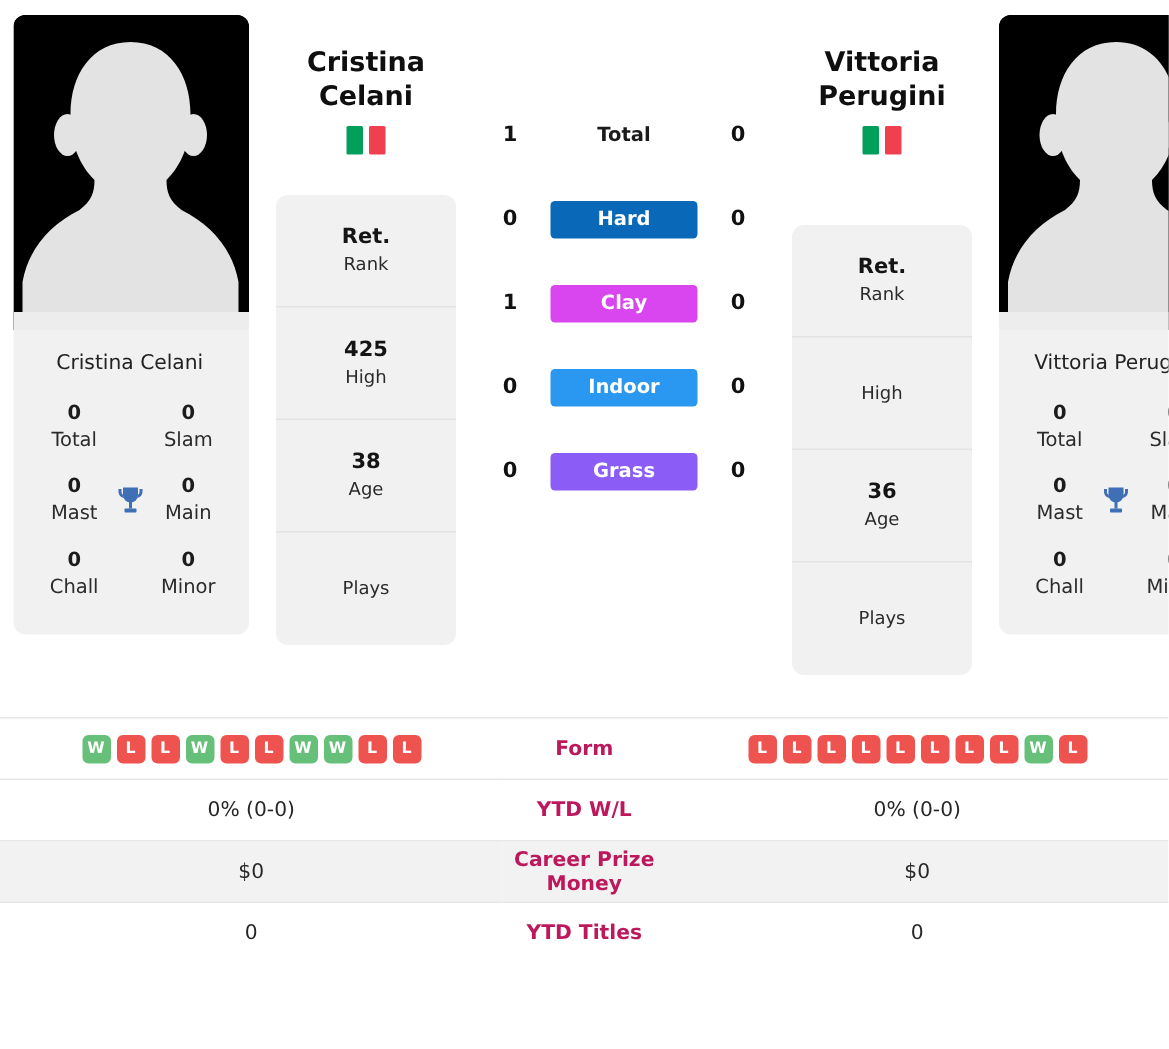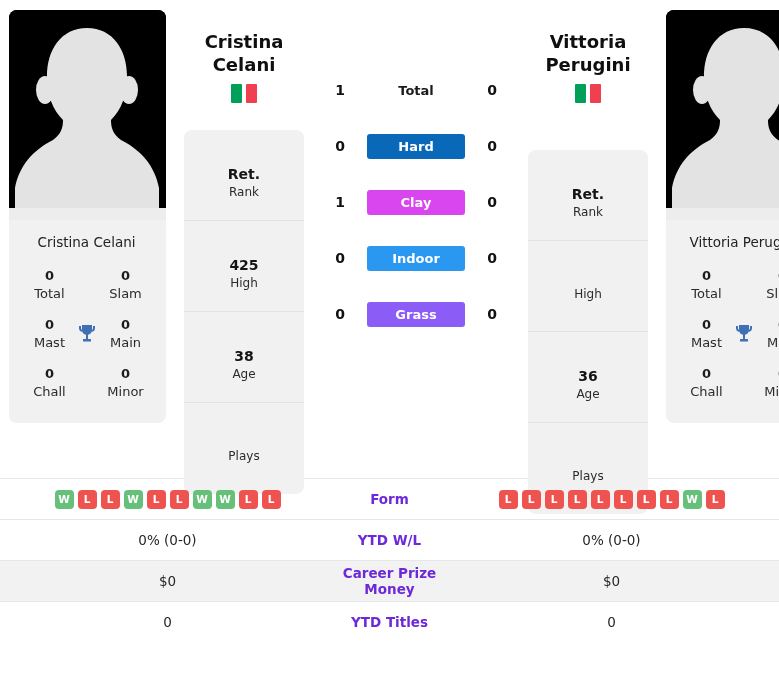--- a/index.html
+++ b/index.html
@@ -74,21 +74,20 @@
   .info-col.left-info { margin-top: 138px; }
   .info-col.right-info { margin-top: 158px; }
   .info-cell {
     height: 75px;
     display: flex;
     flex-direction: column;
     justify-content: center;
     align-items: center;
     border-bottom: 1px solid #e3e3e3;
     line-height: 1.4;
-    margin-top: 16px;
   }
   .info-cell:last-child { border-bottom: none; }
   .info-val { font-size: 14px; font-weight: bold; color: #141414; }
   .info-lbl { font-size: 12px; color: #2b2b2b; }
 
   
   .center-col {
     flex: 1;
     padding-top: 52px;
     display: flex;
@@ -135,21 +134,21 @@
   }
   .stat-table tr { border-top: 1px solid #e6e6e6; }
   .stat-table tr.shaded { background: #f2f2f2; }
   .stat-table td {
     height: 41px;
     vertical-align: middle;
     font-size: 13.5px;
     color: #262626;
   }
   td.side { width: 335px; text-align: center; }
-  td.mid  { width: 109px; text-align: center; font-weight: bold; color: #6d28d9; }
+  td.mid  { width: 109px; text-align: center; font-weight: bold; color: #be185d; }
 
   .form-strip {
     display: flex;
     justify-content: center;
     gap: 4px;
   }
   .form-badge {
     width: 19px;
     height: 19px;
     border-radius: 4px;

